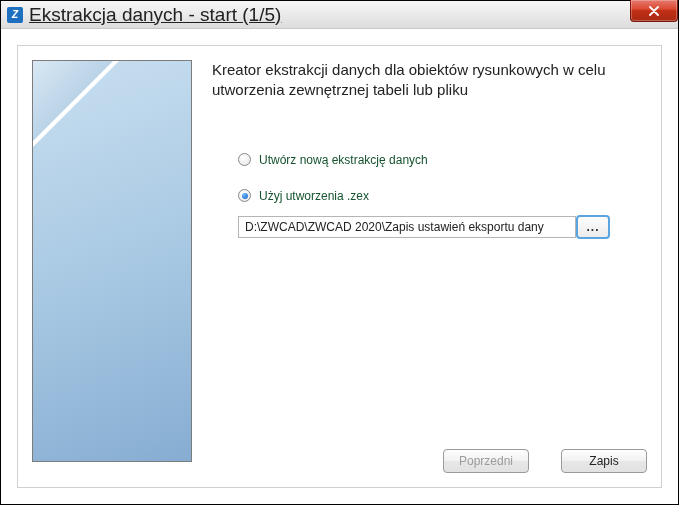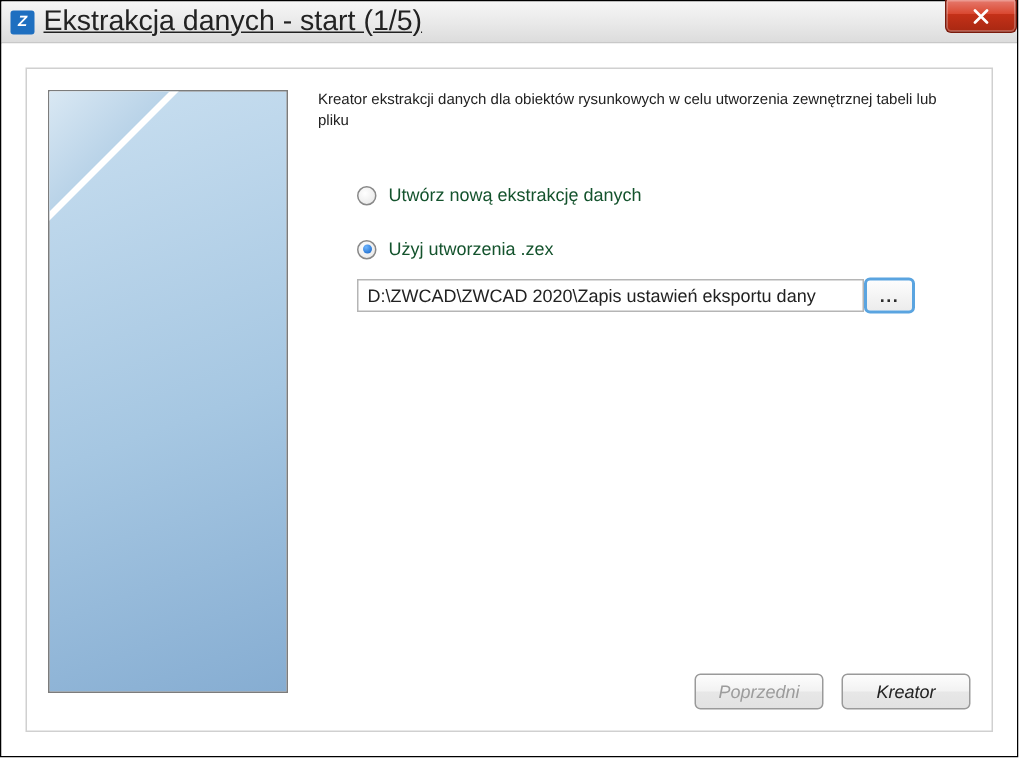--- a/index.html
+++ b/index.html
@@ -126,23 +126,23 @@
   }
   .right-area {
     position: absolute;
     left: 194px;
     right: 14px;
     top: 14px;
     bottom: 14px;
   }
   .intro {
     color: #222;
-    font-size: 10px;
+    font-size: 15px;
     line-height: 1.35;
-    margin-bottom: 36px;
+    margin-bottom: 52px;
   }
   .radio-group {
     padding-left: 26px;
   }
   .radio-row {
     display: flex;
     align-items: center;
     margin-bottom: 22px;
     color: #14532d;
   }
@@ -194,23 +194,22 @@
     justify-content: center;
     color: #2b2b2b;
     font-weight: bold;
     letter-spacing: 1px;
   }
   .buttons {
     position: absolute;
     right: 0;
     bottom: 0;
     display: flex;
-    gap: 12px;
-    align-items: center;
-    font-style: italic;
+    gap: 32px;
+    align-items: center;
   }
   .btn {
     min-width: 86px;
     height: 24px;
     border: 1px solid #9a9a9a;
     border-radius: 4px;
     background: linear-gradient(to bottom, #fdfdfd 0%, #f2f2f2 48%, #e7e7e7 52%, #e2e2e2 100%);
     color: #222;
     display: flex;
     align-items: center;
@@ -274,21 +273,21 @@
           <div class="browse-btn">
             <span>...</span>
           </div>
         </div>
 
         <div class="buttons">
           <div class="btn disabled">
             <span>Poprzedni</span>
           </div>
           <div class="btn">
-            <span>Kreator</span>
+            <span>Zapis</span>
           </div>
         </div>
 
       </div>
 
     </div>
   </div>
 
 </div>
 

